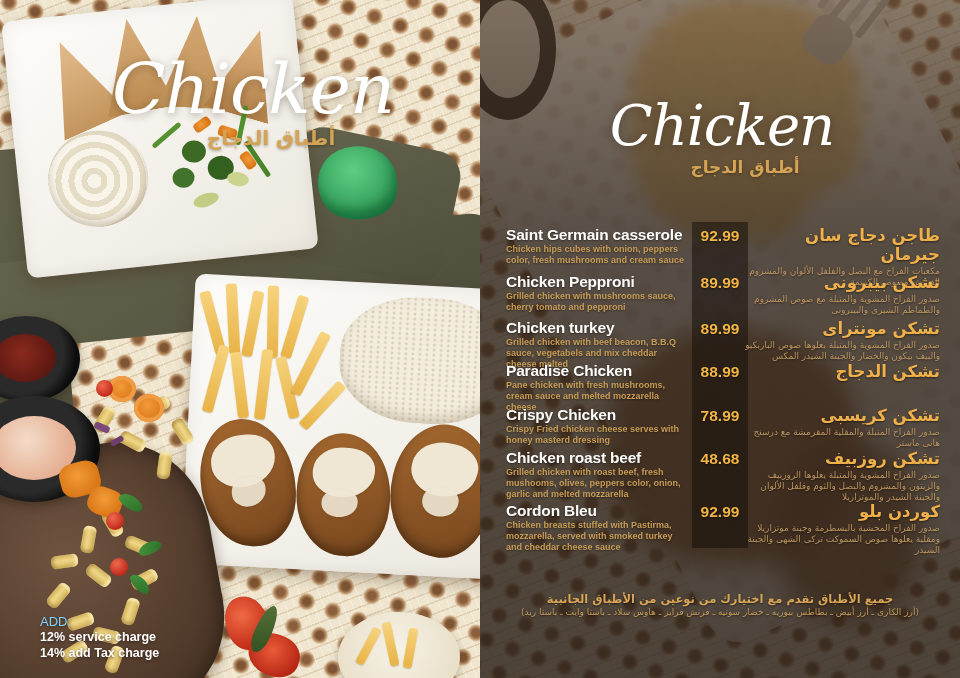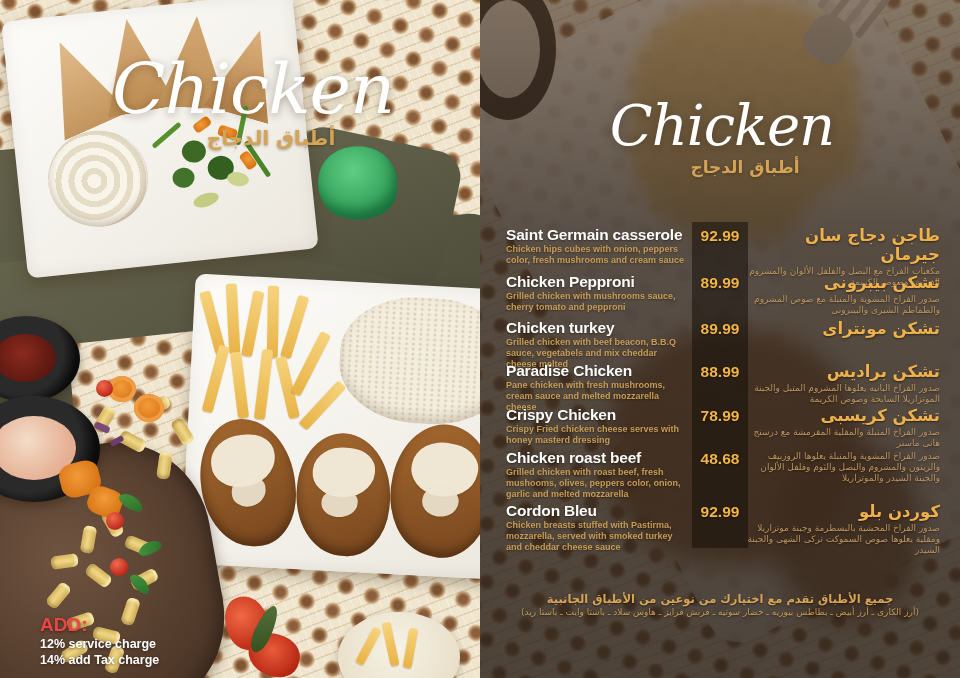--- a/index.html
+++ b/index.html
@@ -61,21 +61,21 @@
   .m-ar{position:absolute;right:20px;top:0;width:196px;text-align:right;font-family:"DejaVu Sans",sans-serif;}
   .m-name-ar{font-size:16.5px;font-weight:bold;color:#f0b14a;line-height:19px;text-shadow:0 1px 2px rgba(0,0,0,.5);}
   .m-desc-ar{margin-top:2px;font-size:9px;color:#bb945f;line-height:11px;text-shadow:0 1px 2px rgba(0,0,0,.4);}
   .footer{position:absolute;left:0;width:480px;text-align:center;z-index:5;}
   .f-ar1{font-family:"DejaVu Sans",sans-serif;font-size:11.5px;font-weight:bold;color:#d8a556;text-shadow:0 1px 2px rgba(0,0,0,.5);}
   .f-ar2{font-family:"DejaVu Sans",sans-serif;font-size:9px;color:#c59a58;margin-top:1px;text-shadow:0 1px 2px rgba(0,0,0,.5);}
   .f-en{font-size:11.5px;font-weight:bold;color:#f4f1ea;margin-top:1px;text-shadow:0 1px 2px rgba(0,0,0,.5);}
 
   
   .add-note{position:absolute;left:40px;top:614px;z-index:6;text-shadow:0 1px 3px rgba(30,15,5,.6);}
-  .add-label{font-size:19px;font-weight:bold;color:#ef4444;}
+  .add-label{font-size:13px;font-weight:normal;color:#7dd3fc;}
   .add-line{font-size:12.5px;font-weight:bold;color:#ffffff;line-height:16px;}
 </style>
 </head>
 <body>
 
 <div class="canvas">
 
   <section class="page left">
     <div class="mat"></div>
 
@@ -242,45 +242,46 @@
           <div class="m-name-ar">تشكن بيبرونى</div>
           <div class="m-desc-ar">صدور الفراخ المشوية والمتبلة مع صوص المشروم والطماطم الشيرى والبيبرونى</div>
         </div>
       </div>
       <div class="m-row" style="top:319px;">
         <div class="m-name">Chicken turkey</div>
         <div class="m-desc">Grilled chicken with beef beacon, B.B.Q sauce, vegetabels and mix cheddar cheese melted</div>
         <div class="m-price">89.99</div>
         <div class="m-ar" dir="rtl">
           <div class="m-name-ar">تشكن مونتراى</div>
+          <div class="m-desc-ar">صدور الفراخ المشوية والمتبلة يعلوها صوص الباربكيو والبيف بيكون والخضار والجبنة الشيدر المكس</div>
         </div>
       </div>
       <div class="m-row" style="top:362px;">
         <div class="m-name">Paradise Chicken</div>
         <div class="m-desc">Pane chicken with fresh mushrooms, cream sauce and melted mozzarella cheese</div>
         <div class="m-price">88.99</div>
         <div class="m-ar" dir="rtl">
-          <div class="m-name-ar">تشكن براديس</div>
-          <div class="m-desc-ar">صدور الفراخ البانيه يعلوها المشروم المتبل والجبنة الموتزاريلا السايحة وصوص الكريمة</div>
+          <div class="m-name-ar">تشكن الدجاج</div>
         </div>
       </div>
       <div class="m-row" style="top:406px;">
         <div class="m-name">Crispy Chicken</div>
         <div class="m-desc">Crispy Fried chicken cheese serves with honey masterd dressing</div>
         <div class="m-price">78.99</div>
         <div class="m-ar" dir="rtl">
           <div class="m-name-ar">تشكن كريسبى</div>
           <div class="m-desc-ar">صدور الفراخ المتبلة والمقلية المقرمشة مع درسنج هانى ماستر</div>
         </div>
       </div>
       <div class="m-row" style="top:449px;">
         <div class="m-name">Chicken roast beef</div>
         <div class="m-desc">Grilled chicken with roast beef, fresh mushooms, olives, peppers color, onion, garlic and melted mozzarella</div>
         <div class="m-price">48.68</div>
         <div class="m-ar" dir="rtl">
+          <div class="m-name-ar">تشكن روزبيف</div>
           <div class="m-desc-ar">صدور الفراخ المشوية والمتبلة يعلوها الروزبيف والزيتون والمشروم والبصل والثوم وفلفل الألوان والجبنة الشيدر والموتزاريلا</div>
         </div>
       </div>
       <div class="m-row" style="top:502px;">
         <div class="m-name">Cordon Bleu</div>
         <div class="m-desc">Chicken breasts stuffed with Pastirma, mozzarella, served with smoked turkey and cheddar cheese sauce</div>
         <div class="m-price">92.99</div>
         <div class="m-ar" dir="rtl">
           <div class="m-name-ar">كوردن بلو</div>
           <div class="m-desc-ar">صدور الفراخ المحشية بالبسطرمة وجبنة موتزاريلا ومقلية يعلوها صوص السموكت تركى الشهى والجبنة الشيدر</div>

